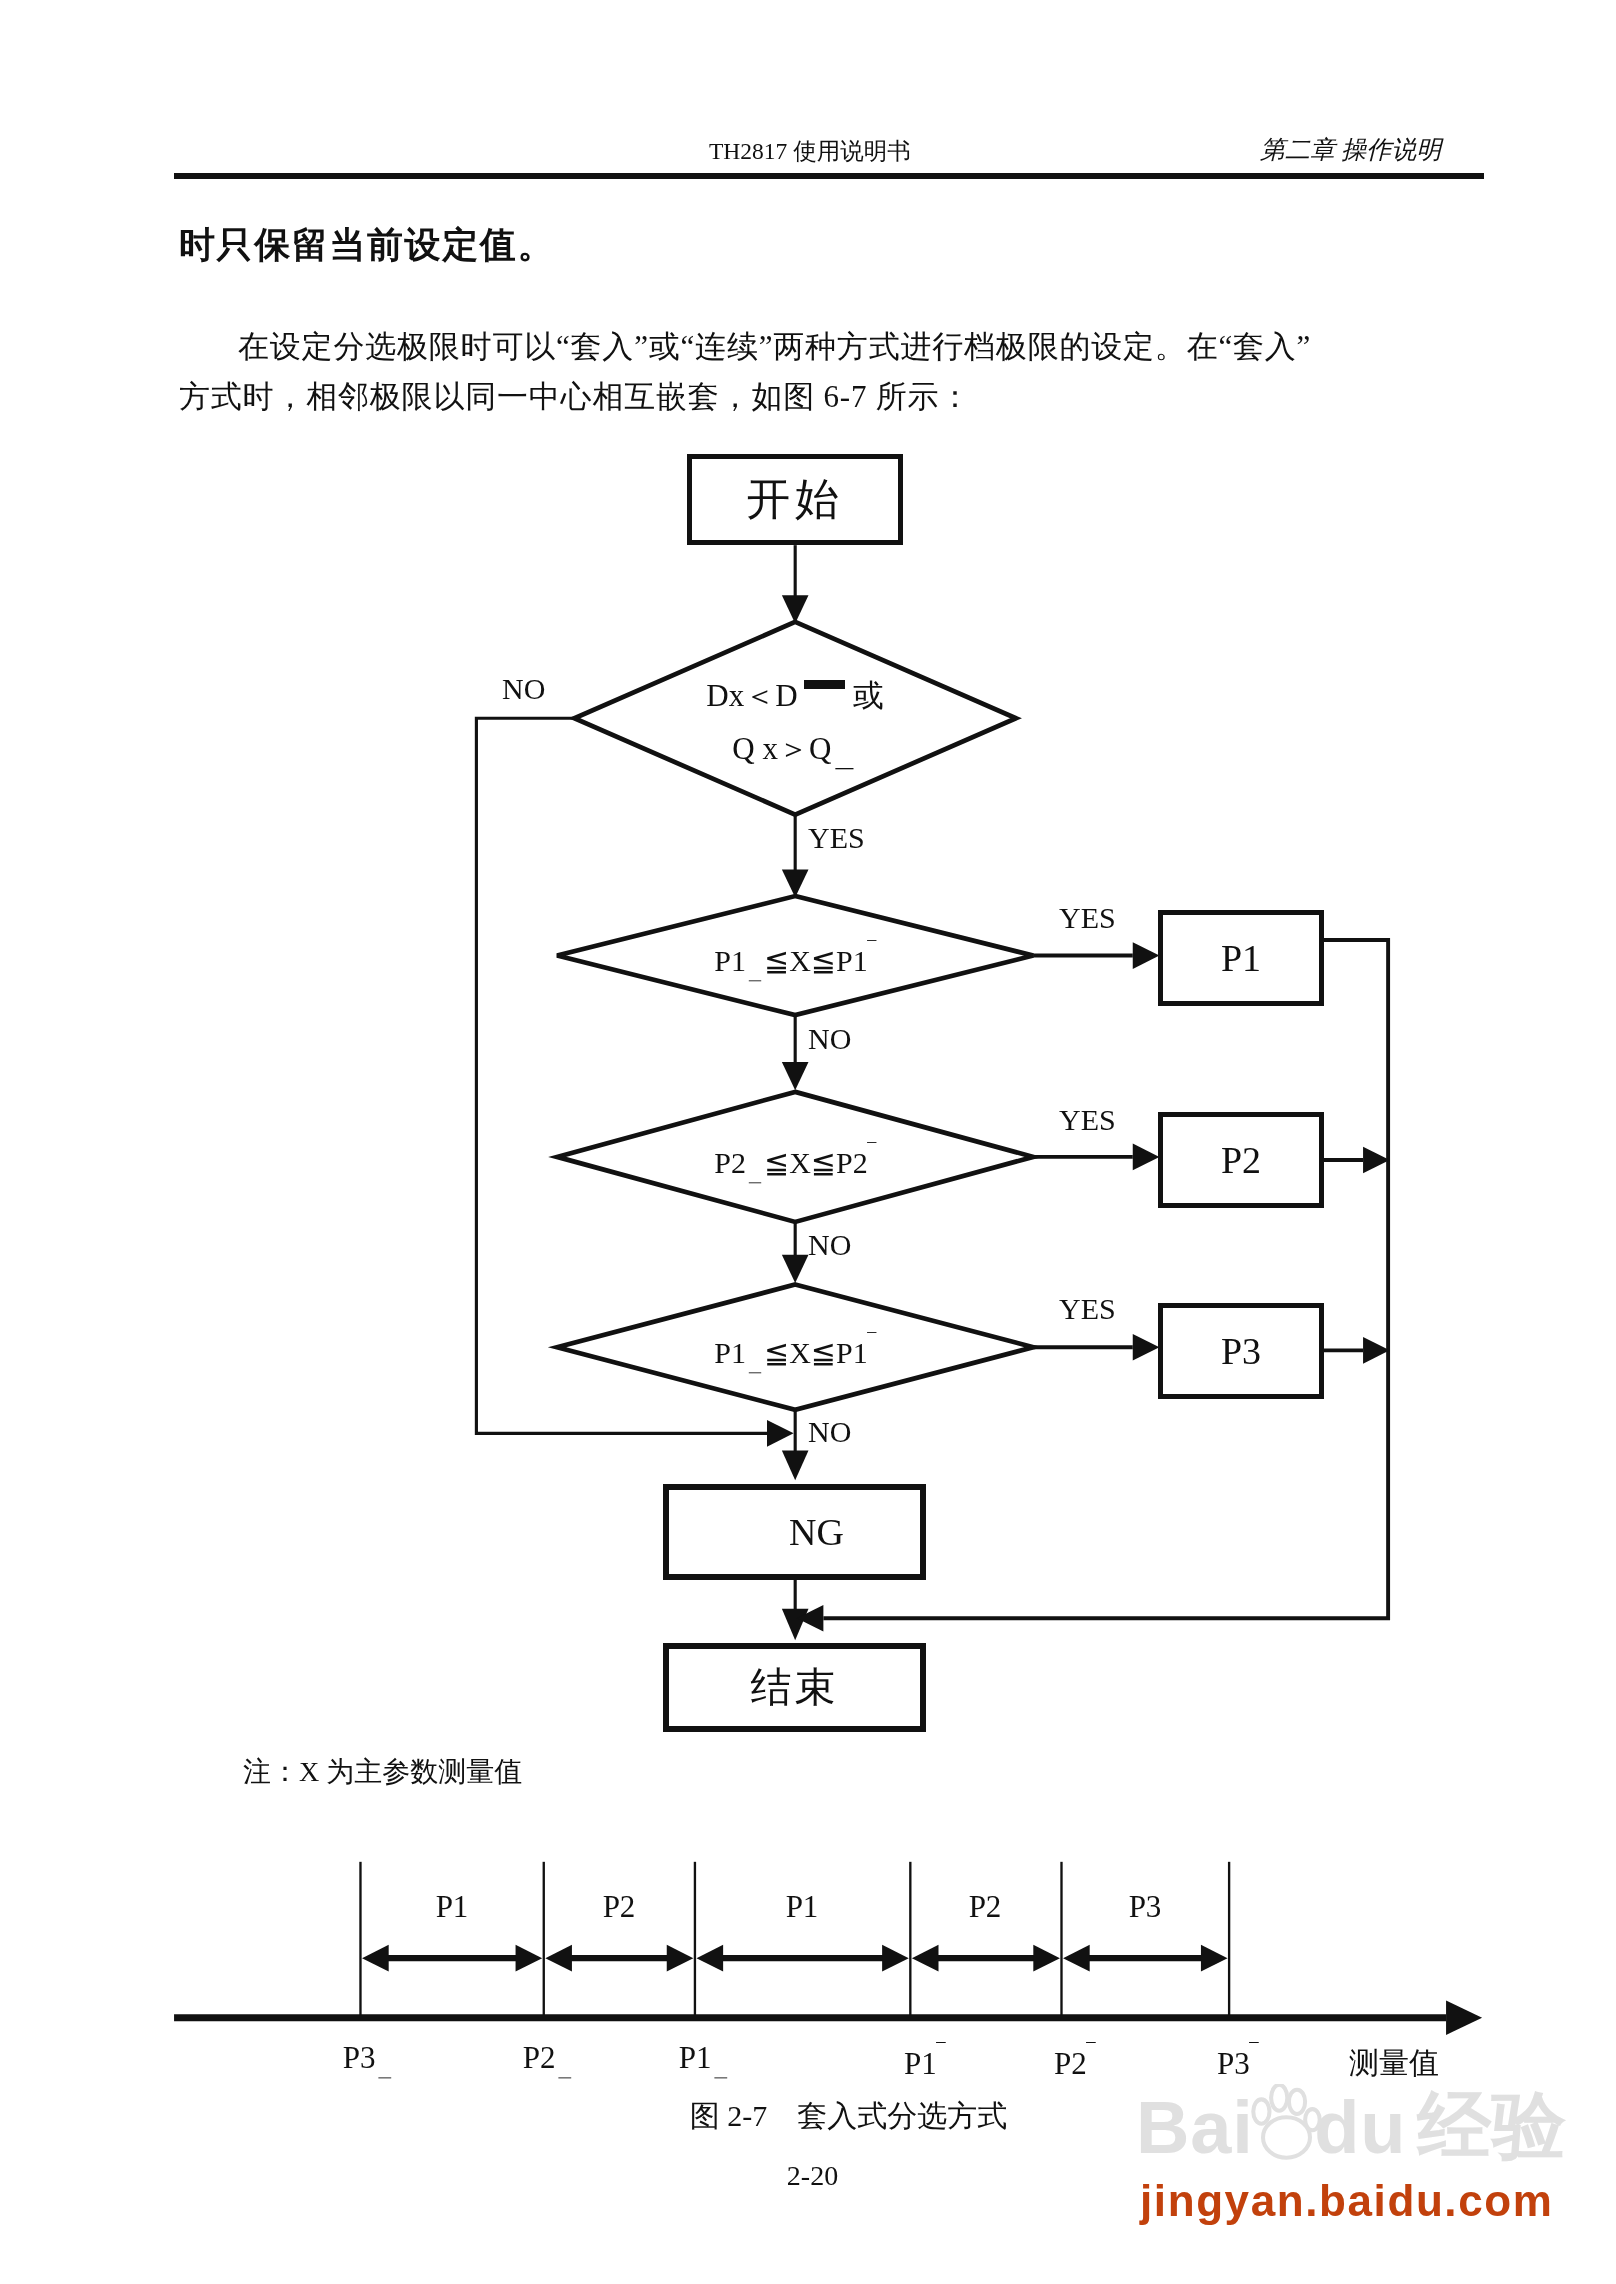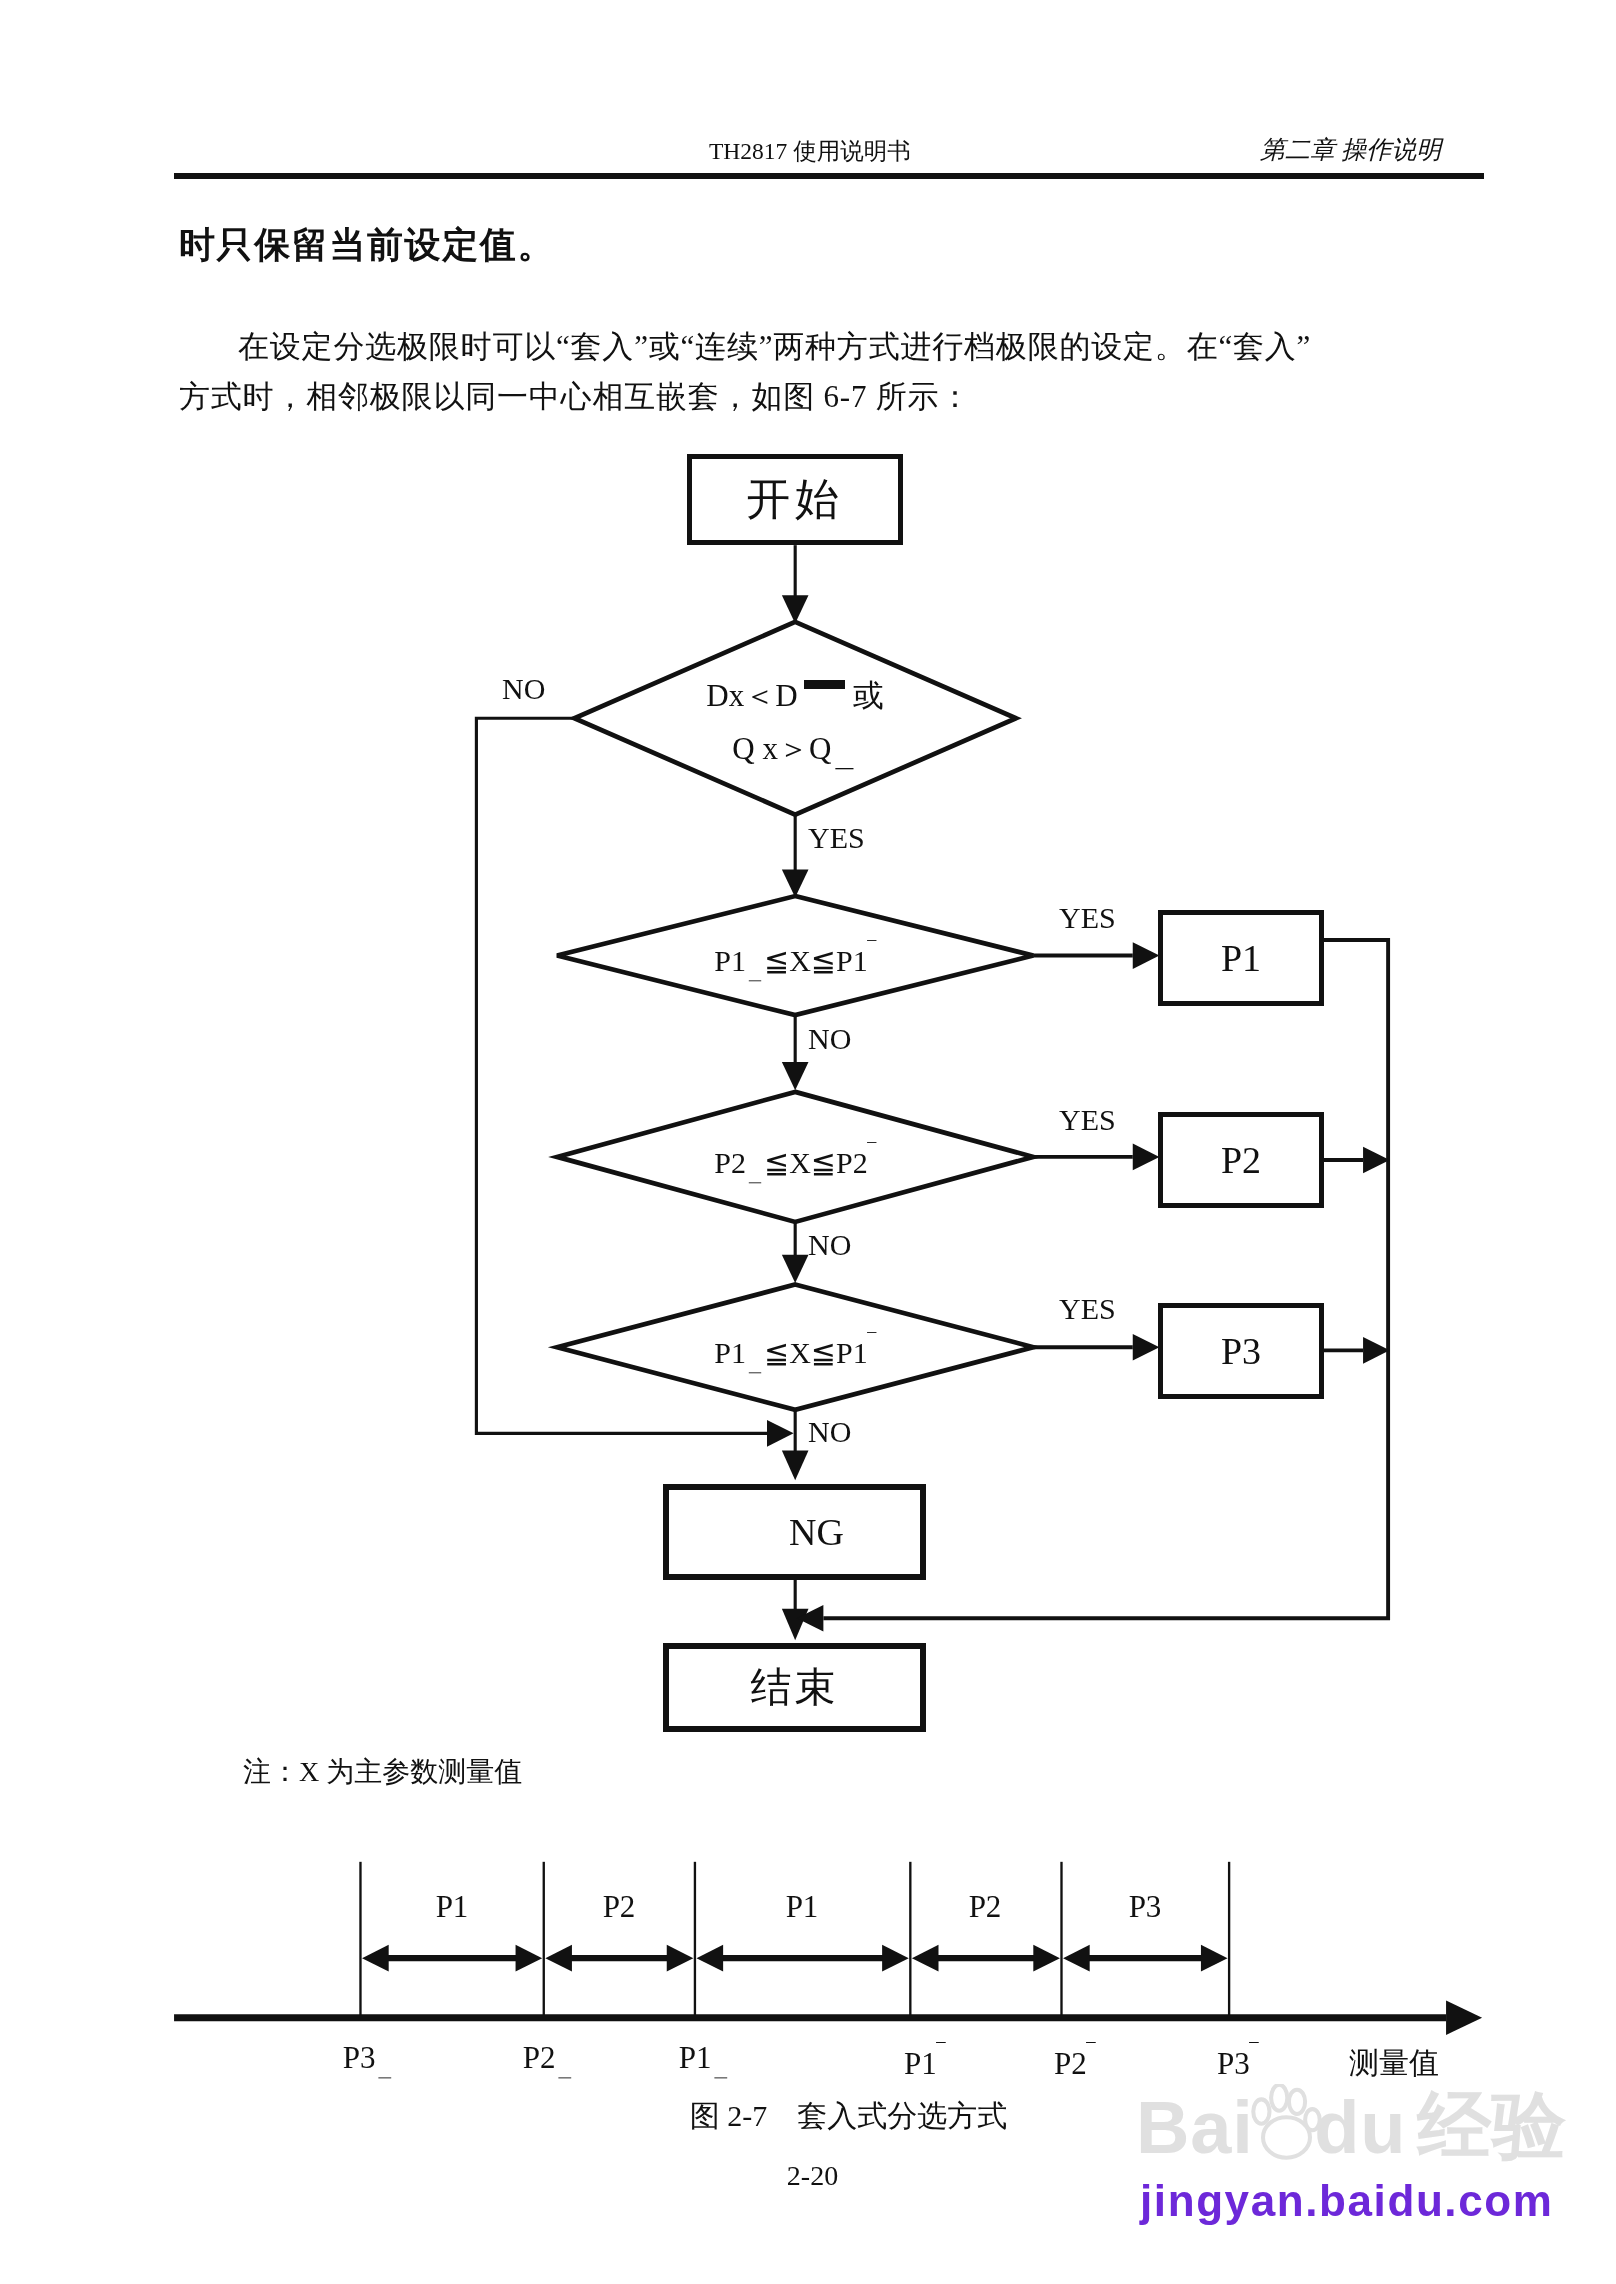--- a/index.html
+++ b/index.html
@@ -22,21 +22,21 @@
   .hdr{font-size:23.5px;}
   .hdr-i{font-size:25px;font-style:italic;}
   .para{font-size:31px;letter-spacing:0.8px;}
   .bound{font-size:31px;width:125px;text-align:center;}
   .range{font-size:31px;width:94px;text-align:center;}
   #watermark{position:absolute;z-index:0;left:1136px;top:2077px;display:flex;align-items:center;
              font-family:"Liberation Sans","DejaVu Sans",sans-serif;font-weight:bold;
              color:#e0e0e0;font-size:74px;letter-spacing:0.8px;white-space:nowrap;}
   #watermark-url{position:absolute;z-index:0;left:1140px;top:2176px;
              font-family:"Liberation Sans","DejaVu Sans",sans-serif;font-weight:bold;
-             color:#6d28d9;font-size:44px;letter-spacing:1.6px;}
+             color:#c2410c;font-size:44px;letter-spacing:1.6px;}
 </style>
 </head>
 <body>
 
 <div id="page">
 
   <div id="watermark">
     <span>Bai</span>
       <span style="display:inline-block;margin:0 -12.5px -11px -7.8px;"><svg width="81" height="81" viewBox="0 0 100 100" fill="none" stroke="#e0e0e0" stroke-width="5">
         <ellipse cx="50" cy="66" rx="29" ry="25"></ellipse>

